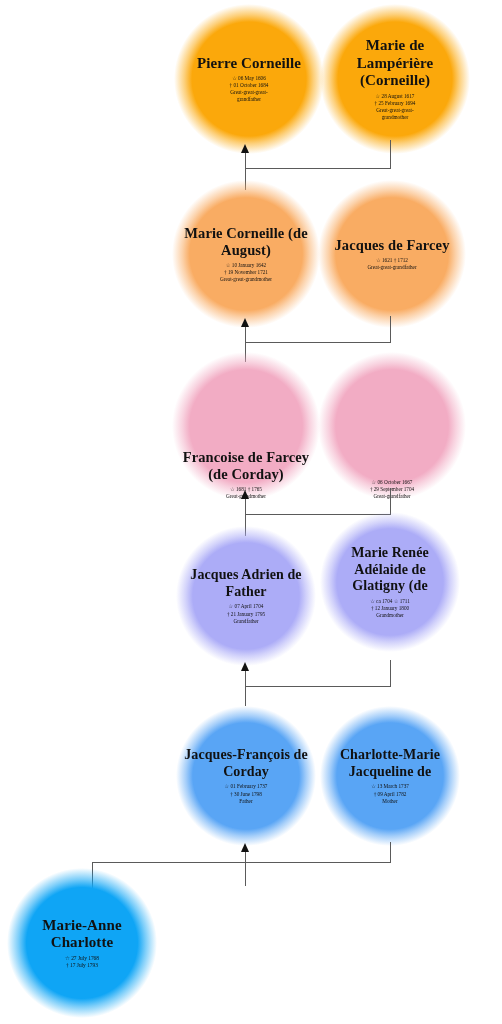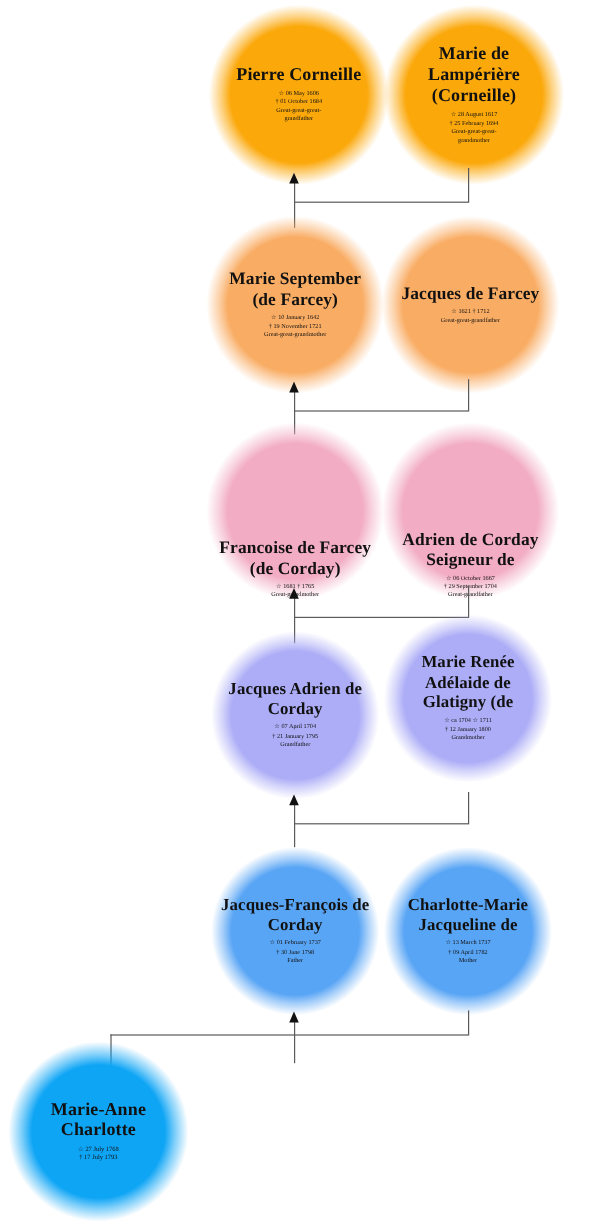--- a/index.html
+++ b/index.html
@@ -96,21 +96,21 @@
 Great-great-great-
 grandmother</div>
   </div>
 
   <div class="conn v" style="left:245px;top:148px;height:42px;"></div>
   <div class="conn h" style="left:245px;top:168px;width:145px;"></div>
   <div class="conn v" style="left:390px;top:140px;height:29px;"></div>
   <div class="arrow" style="left:241px;top:144px;"></div>
 
   <div class="node g2 r2" style="left:172px;top:180px;">
-    <div class="name">Marie September (de Farcey)</div>
+    <div class="name">Marie Corneille (de August)</div>
     <div class="dates">☆  10 January 1642
 †  19 November 1721
 Great-great-grandmother</div>
   </div>
 
   <div class="node g2 r2" style="left:318px;top:180px;">
     <div class="name">Jacques de Farcey</div>
     <div class="dates">☆  1621   †  1712
 Great-great-grandfather</div>
   </div>
@@ -120,33 +120,32 @@
   <div class="conn v" style="left:390px;top:316px;height:27px;"></div>
   <div class="arrow" style="left:241px;top:318px;"></div>
 
   <div class="node g3 r3" style="left:172px;top:352px;">
     <div class="name">Francoise de Farcey (de Corday)</div>
     <div class="dates">☆  1681   †  1765
 Great-grandmother</div>
   </div>
 
   <div class="node g3 r3" style="left:318px;top:352px;">
-    <div class="name">Adrien de Corday Seigneur de</div>
     <div class="dates">☆  06 October 1667
 †  29 September 1704
 Great-grandfather</div>
   </div>
 
   <div class="conn v" style="left:245px;top:494px;height:42px;"></div>
   <div class="conn h" style="left:245px;top:514px;width:145px;"></div>
   <div class="conn v" style="left:390px;top:488px;height:27px;"></div>
   <div class="arrow" style="left:241px;top:490px;"></div>
 
   <div class="node g4 r4" style="left:176px;top:526px;">
-    <div class="name">Jacques Adrien de Corday</div>
+    <div class="name">Jacques Adrien de Father</div>
     <div class="dates">☆  07 April 1704
 †  21 January 1795
 Grandfather</div>
   </div>
 
   <div class="node g4 r4" style="left:320px;top:512px;">
     <div class="name">Marie Renée Adélaide de Glatigny (de</div>
     <div class="dates">☆  ca 1704  ☆  1711
 †  12 January 1800
 Grandmother</div>

